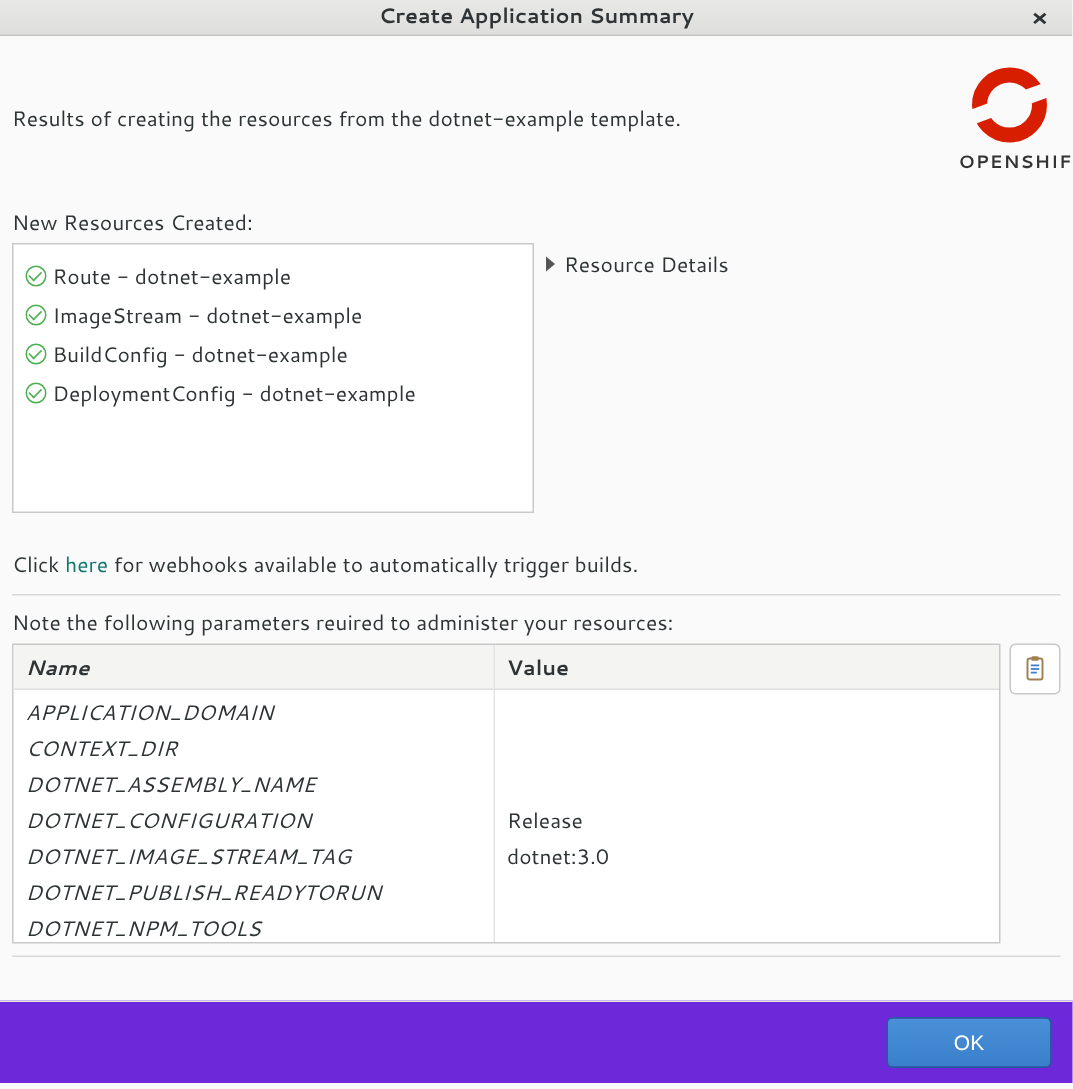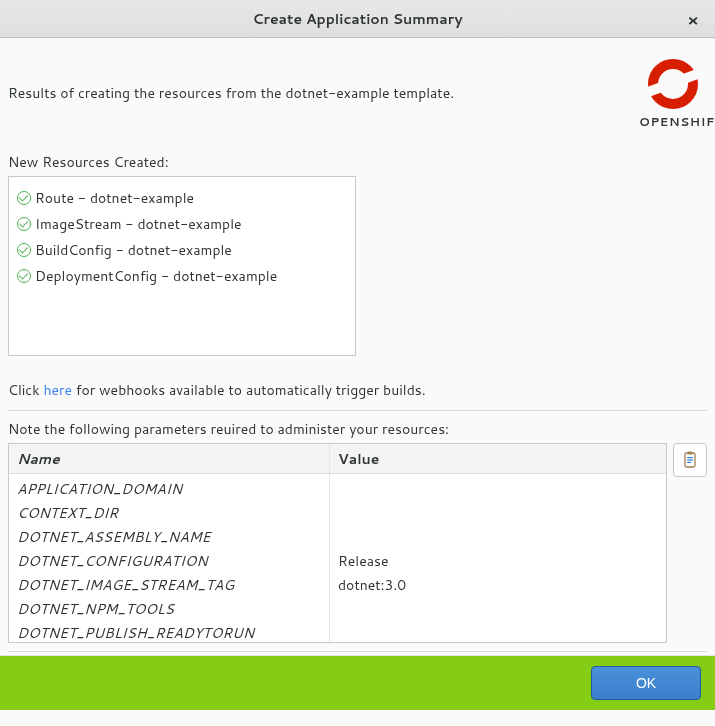--- a/index.html
+++ b/index.html
@@ -6,25 +6,24 @@
     body {
       font-family: "Cantarell", "Segoe UI", sans-serif;
       font-size: 14px;
       color: #2e3436;
       background: #fafafa;
       width: 715px;
       height: 726px;
       overflow: hidden;
     }
     .titlebar {
-      height: 38px;
+      height: 24px;
       background: linear-gradient(#e8e8e7, #dededd);
       border-bottom: 1px solid #bfbfbf;
       display: flex;
-      align-items: center;
       justify-content: center;
       position: relative;
     }
     .titlebar-title { font-weight: bold; font-size: 14px; color: #2e3436; }
     .titlebar-close {
       position: absolute; right: 12px; top: 50%; transform: translateY(-50%);
       font-size: 16px; font-weight: bold; color: #2e3436; cursor: pointer;
       width: 20px; text-align: center;
     }
     .content { padding: 8px; }
@@ -67,21 +66,21 @@
     .details-toggle {
       display: flex; align-items: center; gap: 2px; padding-top: 4px;
       font-size: 14px; cursor: pointer; color: #2e3436;
     }
     .triangle {
       width: 0; height: 0; border-top: 5px solid transparent;
       border-bottom: 5px solid transparent; border-left: 6px solid #555;
       margin-right: 4px;
     }
     .webhook-row { margin: 24px 0 10px 0; font-size: 14px; }
-    .webhook-row a { color: #3b82f6; cursor: pointer; }
+    .webhook-row a { color: #0f766e; cursor: pointer; }
     .sep { border: none; border-top: 1px solid #d9d9d9; margin: 8px 0; }
     .params-row { display: flex; gap: 6px; align-items: flex-start; }
     .params-table-wrap {
       flex: 1; border: 1px solid #c8c8c8; background: #fff;
       height: 200px; overflow: hidden;
     }
     .params-header {
       display: flex; background: #f4f4f3;
       border-bottom: 1px solid #ddd; font-weight: 600; height: 30px;
     }
@@ -92,23 +91,23 @@
     .col-value { flex: 1; border-left: 1px solid #e4e4e4; }
     .params-body { height: 170px; overflow: hidden; }
     .params-body .row { display: flex; height: 24px; }
     .copy-btn {
       width: 34px; height: 34px; border: 1px solid #c8c8c8; border-radius: 4px;
       background: #fff; display: flex; align-items: center; justify-content: center;
       cursor: pointer;
     }
     .copy-btn svg { display:block; }
     .footer {
-      position: absolute; bottom: 16px; left: 0; right: 0;
+      position: absolute; bottom: 4px; left: 0; right: 0;
       padding: 10px 14px; display: flex; justify-content: flex-end;
-      border-top: 1px solid #e4e4e4; background: #84cc16;
+      border-top: 1px solid #e4e4e4; background: #6d28d9;
     }
     .ok-btn {
       width: 110px; height: 34px; border: 1px solid #215d9c;
       background: linear-gradient(#4a90d9, #3a7fc9);
       color: #fff; font-size: 14px; border-radius: 4px; cursor: pointer;
     }
   </style>
 </head>
 <body>
 
@@ -144,20 +143,24 @@
         </div>
       <div class="resource-item">
           <span class="check-icon"></span>
           <span>BuildConfig - dotnet-example</span>
         </div>
       <div class="resource-item">
           <span class="check-icon"></span>
           <span>DeploymentConfig - dotnet-example</span>
         </div>
     </div>
+    <div class="details-toggle">
+      <span class="triangle"></span>
+      <span>Resource Details</span>
+    </div>
   </div>
 
   <div class="webhook-row">
     <span>Click </span><a>here</a><span> for webhooks available to automatically trigger builds.</span>
   </div>
 
   <hr class="sep">
 
   <div class="section-label">Note the following parameters reuired to administer your resources:</div>
 
@@ -182,25 +185,25 @@
           </div>
         <div class="row">
             <div class="col col-name">DOTNET_CONFIGURATION</div>
             <div class="col col-value">Release</div>
           </div>
         <div class="row">
             <div class="col col-name">DOTNET_IMAGE_STREAM_TAG</div>
             <div class="col col-value">dotnet:3.0</div>
           </div>
         <div class="row">
+            <div class="col col-name">DOTNET_PUBLISH_READYTORUN</div>
+            <div class="col col-value"></div>
+          </div>
+        <div class="row">
             <div class="col col-name">DOTNET_NPM_TOOLS</div>
-            <div class="col col-value"></div>
-          </div>
-        <div class="row">
-            <div class="col col-name">DOTNET_PUBLISH_READYTORUN</div>
             <div class="col col-value"></div>
           </div>
       </div>
     </div>
     <div class="copy-btn">
       <svg width="16" height="18" viewBox="0 0 16 18">
         <rect x="3" y="2" width="10" height="14" rx="1.5" fill="none" stroke="#a08050" stroke-width="1.3"></rect>
         <rect x="5.5" y="0.5" width="5" height="3" rx="1" fill="#a08050"></rect>
         <rect x="5.2" y="6" width="5.6" height="1.2" fill="#3b7fd0"></rect>
         <rect x="5.2" y="8.4" width="5.6" height="1.2" fill="#3b7fd0"></rect>

